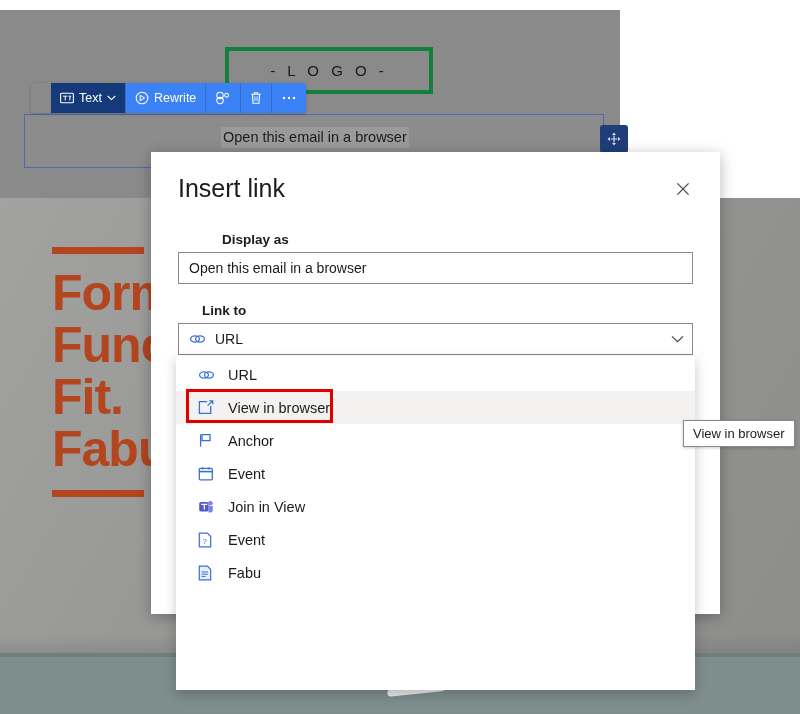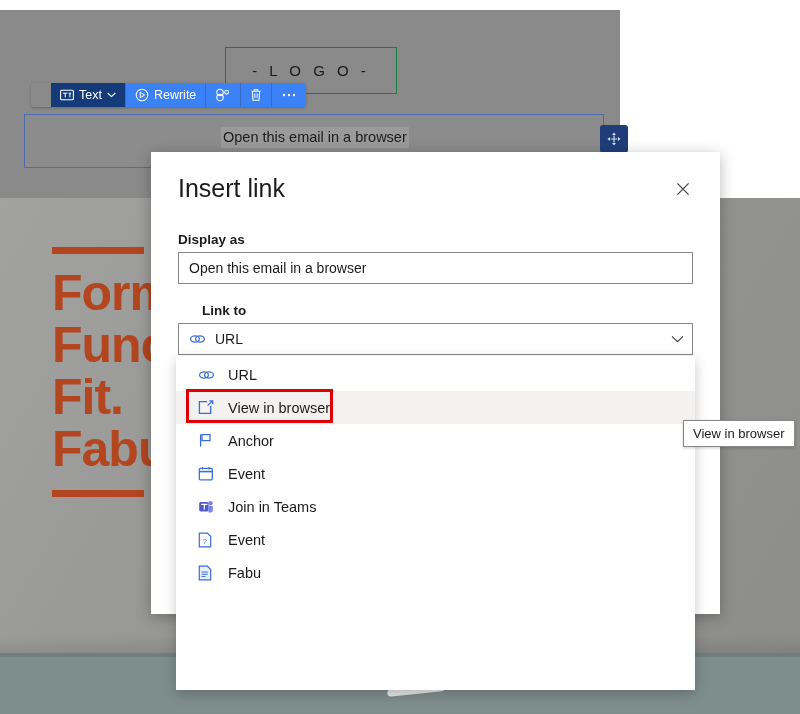--- a/index.html
+++ b/index.html
@@ -124,22 +124,22 @@
     position:absolute; left:6px; top:4px;
     width:22px; height:8px;
     background:#3b444c;
     border-radius: 8px;
   }
 
   
   .logo-box {
     position: absolute;
     left: 225px; top: 47px;
-    width: 172px; height: 47px;
-    border: 1px solid #15803d;
+    width: 208px; height: 47px;
+    border: 4px solid #15803d;
     display: flex;
     align-items: center;
     justify-content: center;
     color: #1a1a1a;
     font-size: 15px;
     letter-spacing: 4px;
     font-family: "Liberation Sans", sans-serif;
   }
 
   
@@ -167,21 +167,21 @@
     width: 28px; height: 28px;
     background: #1f3e79;
     border-radius: 3px;
     display:flex; align-items:center; justify-content:center;
   }
 
   
   .toolbar {
     position: absolute;
     left: 31px; top: 83px;
-    height: 24px;
+    height: 30px;
     display: flex;
     align-items: stretch;
     border-radius: 3px;
     overflow: hidden;
     box-shadow: 0 1px 3px rgba(0,0,0,0.25);
     padding-left: 20px;
   }
   .tb-item {
     display: flex;
     align-items: center;
@@ -222,21 +222,21 @@
     cursor: pointer;
   }
 
   .field-label {
     position: absolute;
     left: 27px;
     font-size: 13.5px;
     font-weight: bold;
     color: #1b1b1b;
   }
-  .lbl-display { top: 80px; }
+  .lbl-display { top: 80px; margin-left: 44px; }
   .lbl-linkto  { top: 151px; padding-left: 24px; }
 
   .text-input {
     position: absolute;
     left: 27px; top: 100px;
     width: 515px; height: 32px;
     border: 1px solid #8a8886;
     background: #ffffff;
     color: #1b1b1b;
     font-size: 14px;
@@ -480,21 +480,21 @@
 
     <div class="dd-item">
       <span class="dd-icon">
         <svg width="16" height="15" viewBox="0 0 16 15">
           <rect x="1.2" y="3" width="9.4" height="9.4" rx="1.6" fill="#5059c9"></rect>
           <path d="M3.2 5.4h6.2M6.3 5.4v5.2" stroke="#ffffff" stroke-width="1.2"></path>
           <circle cx="12.4" cy="4.2" r="2.3" fill="#7b83eb"></circle>
           <path d="M10.4 7.1h4.4v4.1a2.2 2.2 0 0 1-2.2 2.2h-2.2z" fill="#7b83eb"></path>
         </svg>
       </span>
-      <span>Join in Teams</span>
+      <span>Join in View</span>
     </div>
 
 
     <div class="dd-item">
       <span class="dd-icon">
         <svg width="14" height="16" viewBox="0 0 14 16">
           <path d="M1.3 1.2h8.1l3.3 3.3v10.3H1.3z" fill="#ffffff" stroke="#3a6fd8" stroke-width="1.2"></path>
           <text x="4.6" y="11.6" font-size="8" fill="#3a6fd8" font-family="Liberation Sans, sans-serif">?</text>
         </svg>
       </span>

